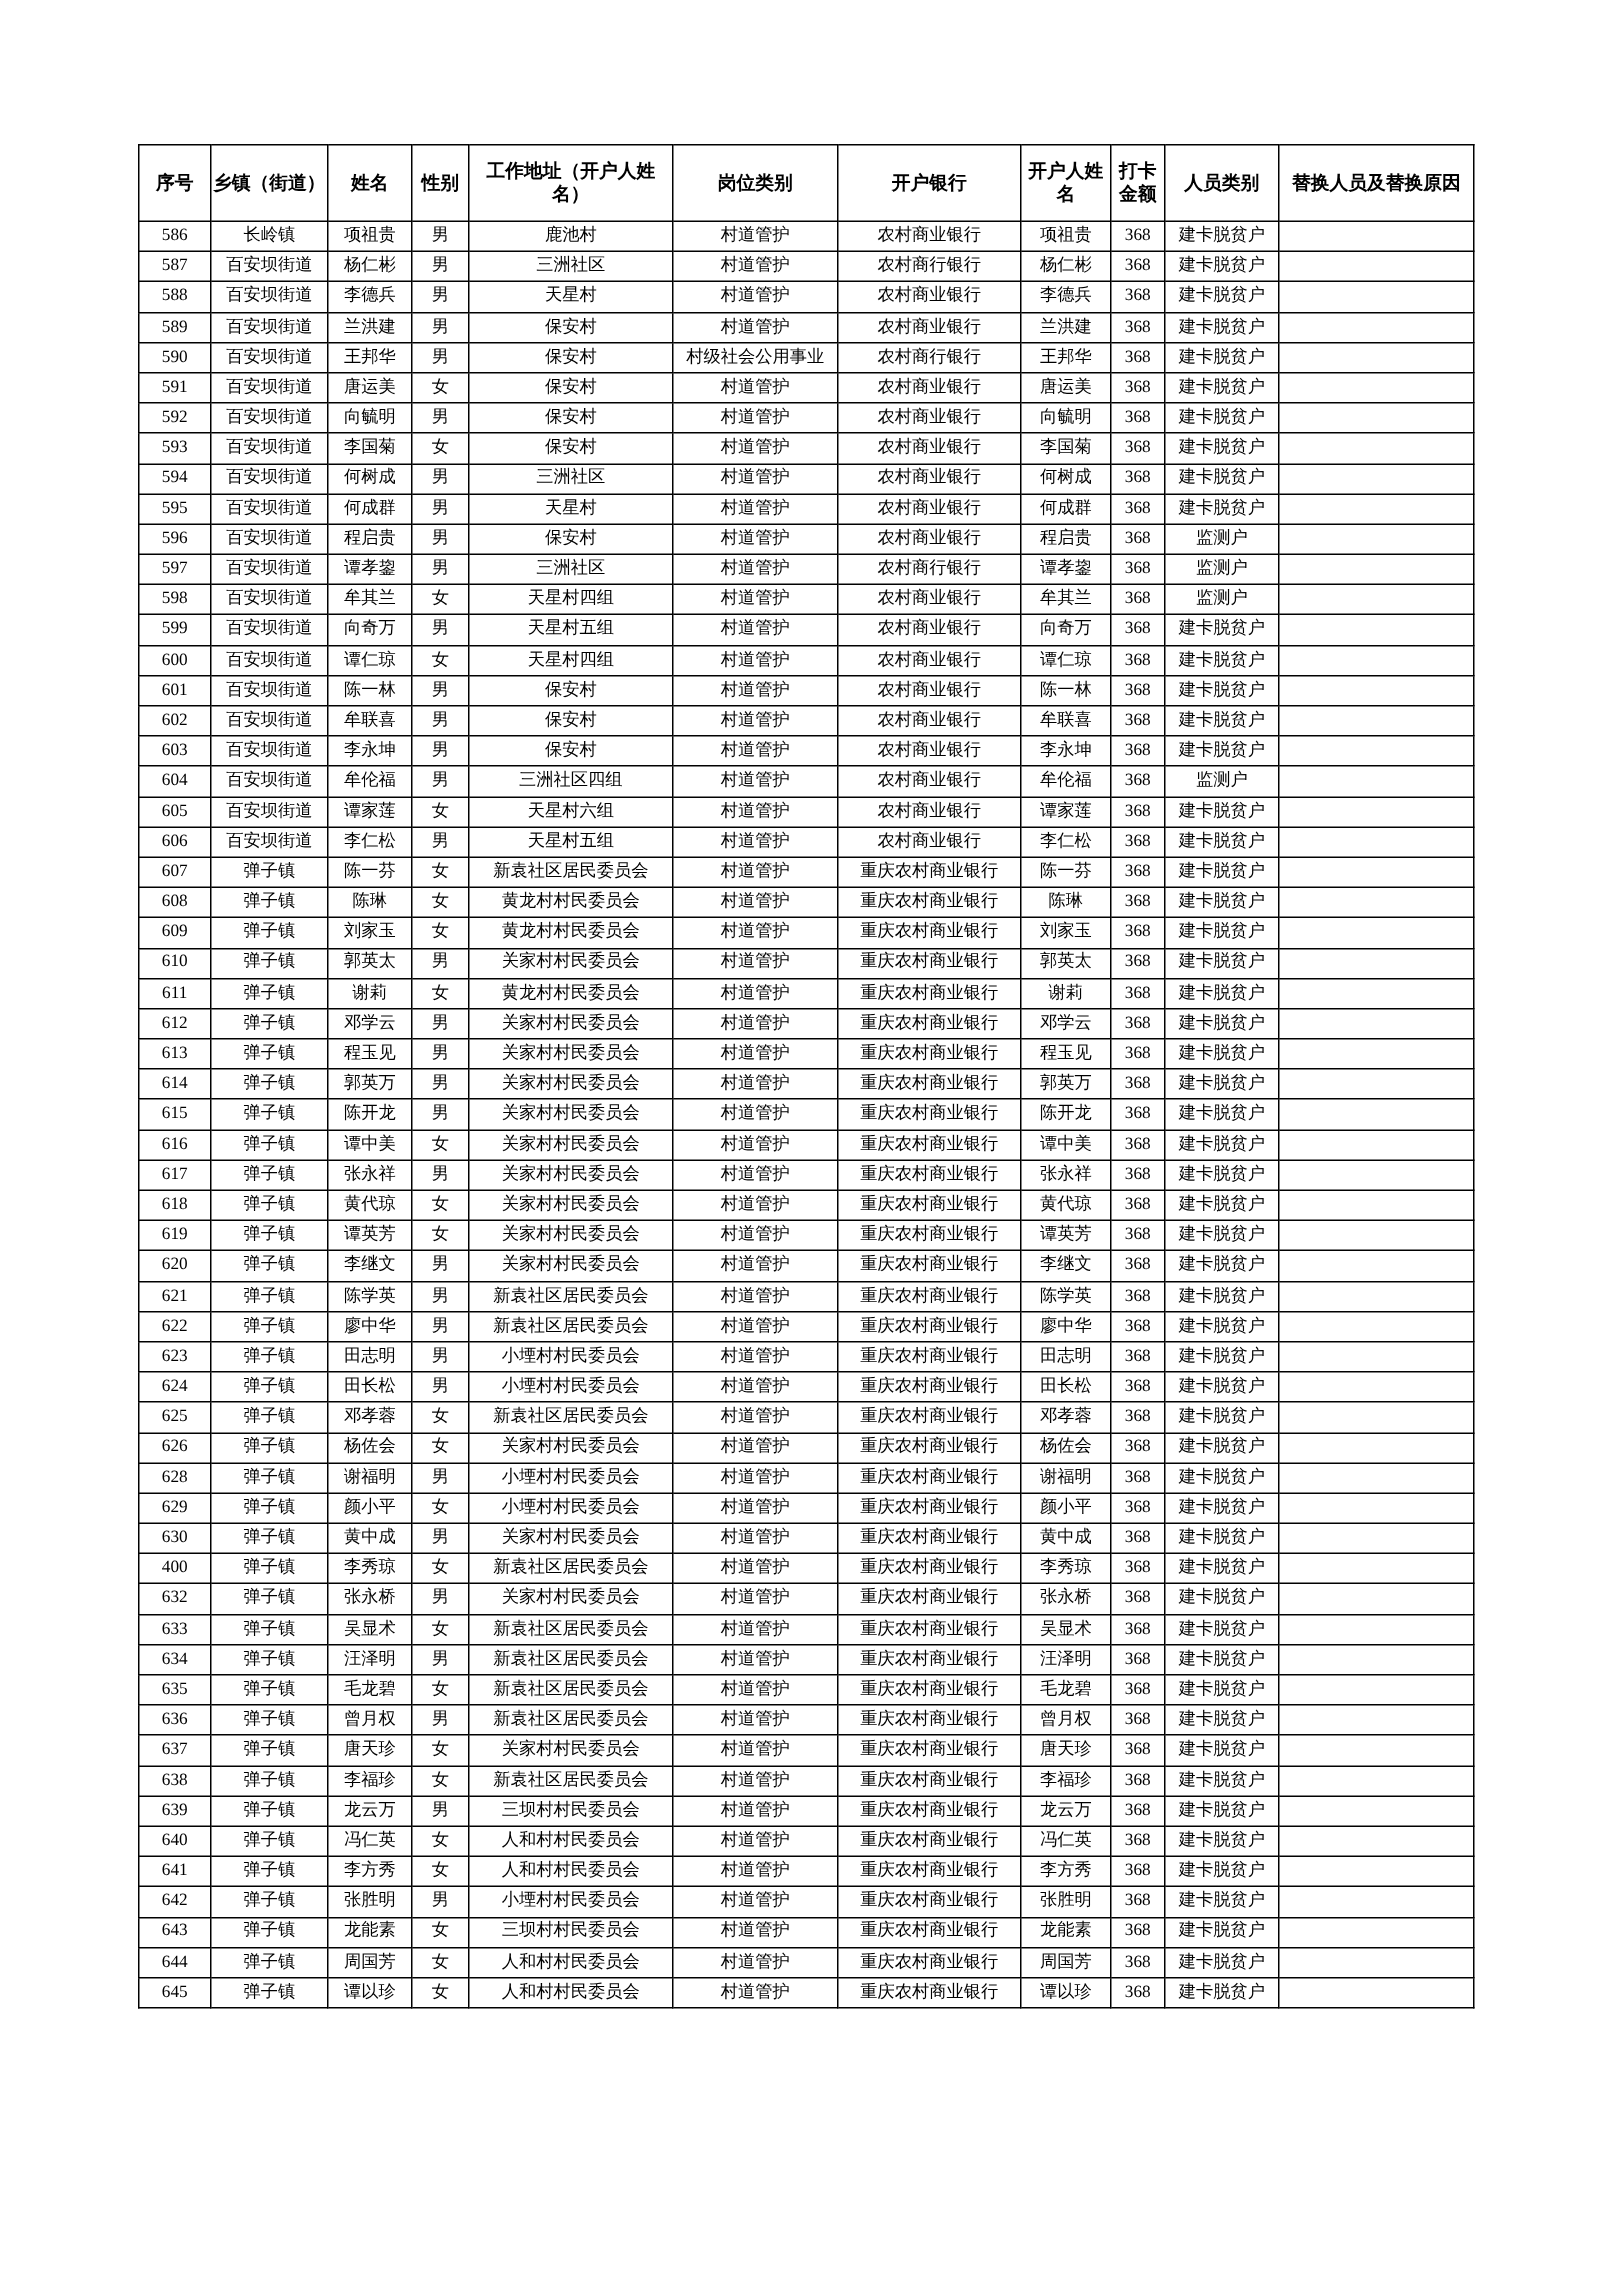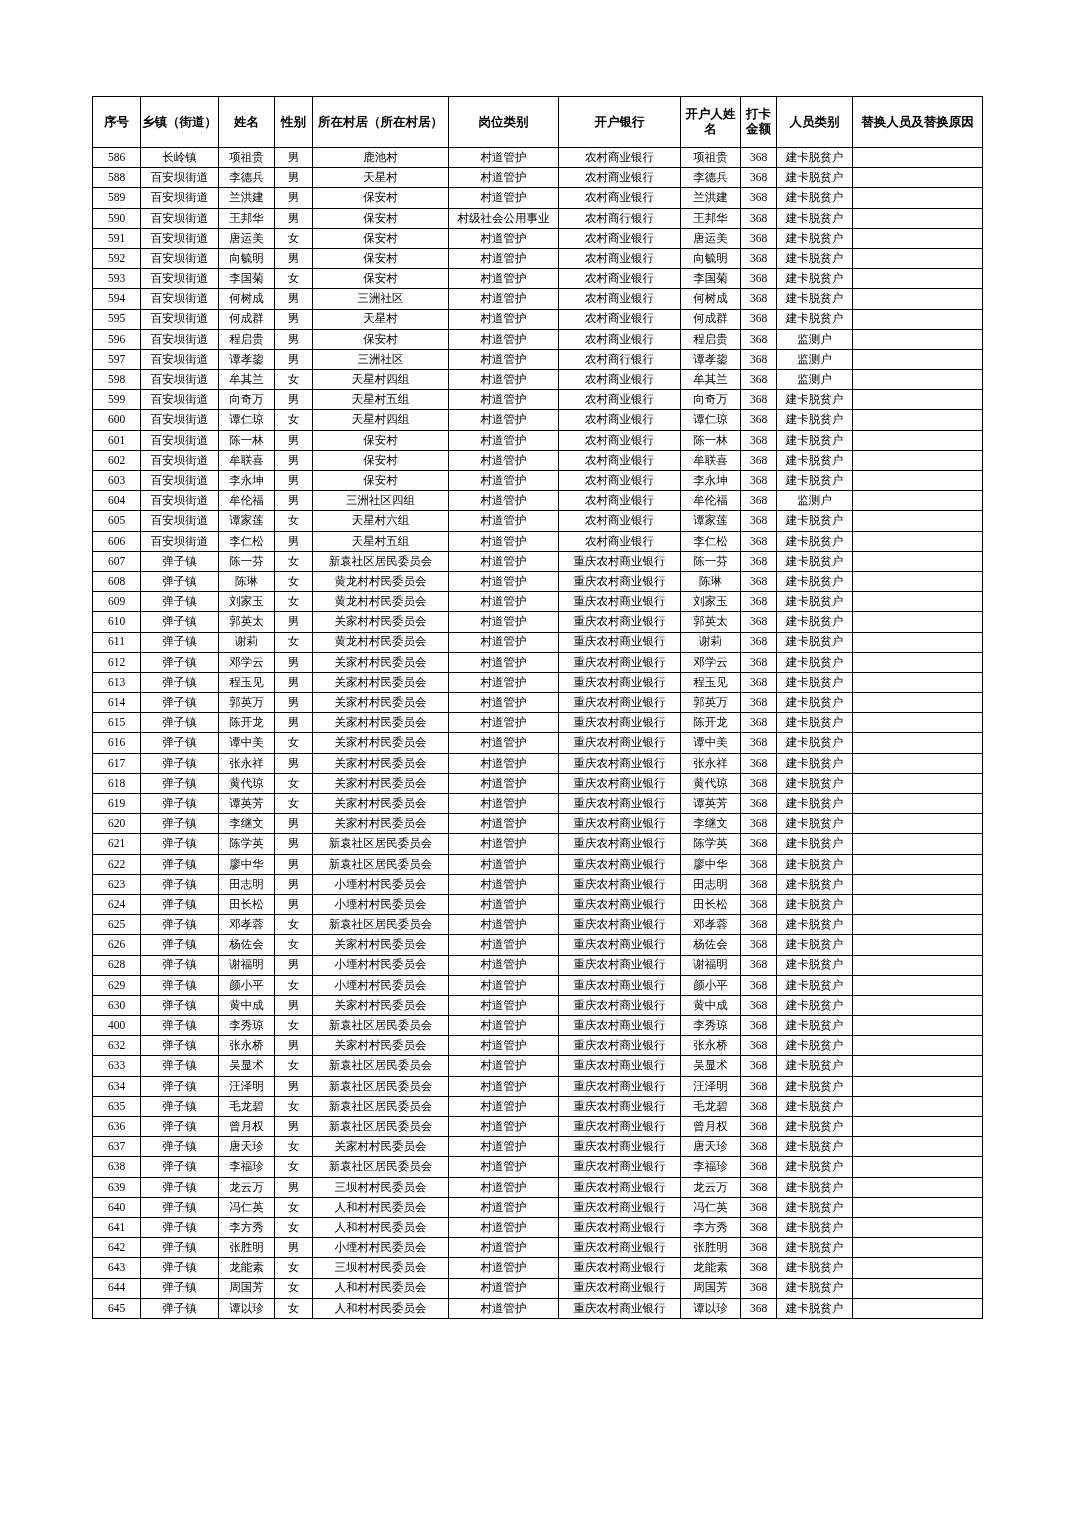--- a/index.html
+++ b/index.html
@@ -76,21 +76,21 @@
         <col class="c8">
         <col class="c9">
         <col class="c10">
     </colgroup>
     <thead>
       <tr>
         <th>序号</th>
         <th>乡镇（街道）</th>
         <th>姓名</th>
         <th>性别</th>
-        <th>所在村居（所在村居）</th>
+        <th>工作地址（开户人姓名）</th>
         <th>岗位类别</th>
         <th>开户银行</th>
         <th>开户人姓名</th>
         <th>打卡金额</th>
         <th>人员类别</th>
         <th>替换人员及替换原因</th>
       </tr>
     </thead>
     <tbody id="table-body">
         <tr>
@@ -100,20 +100,33 @@
           <td>男</td>
           <td>鹿池村</td>
           <td>村道管护</td>
           <td>农村商业银行</td>
           <td>项祖贵</td>
           <td>368</td>
           <td>建卡脱贫户</td>
           <td></td>
         </tr>
         <tr>
+          <td>587</td>
+          <td>百安坝街道</td>
+          <td>杨仁彬</td>
+          <td>男</td>
+          <td>三洲社区</td>
+          <td>村道管护</td>
+          <td>农村商行银行</td>
+          <td>杨仁彬</td>
+          <td>368</td>
+          <td>建卡脱贫户</td>
+          <td></td>
+        </tr>
+        <tr>
           <td>588</td>
           <td>百安坝街道</td>
           <td>李德兵</td>
           <td>男</td>
           <td>天星村</td>
           <td>村道管护</td>
           <td>农村商业银行</td>
           <td>李德兵</td>
           <td>368</td>
           <td>建卡脱贫户</td>

